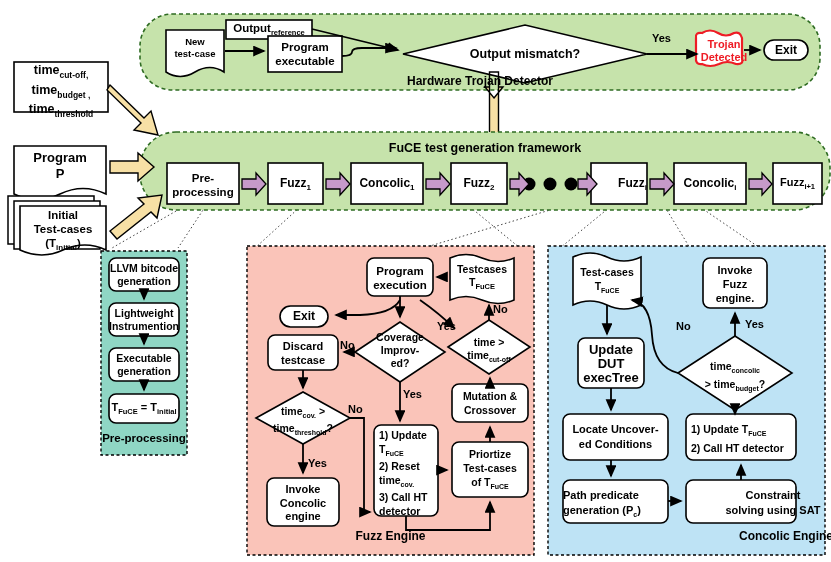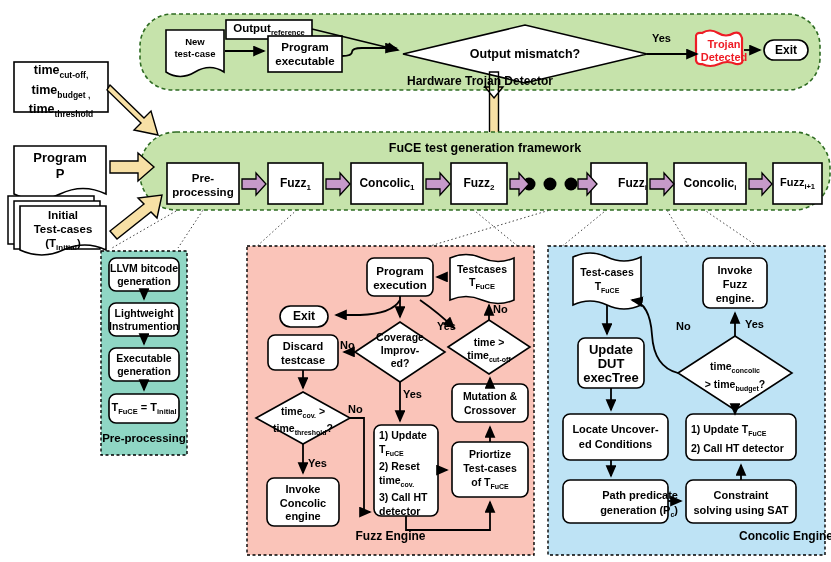--- a/index.html
+++ b/index.html
@@ -332,25 +332,25 @@
     <div><span>&gt; time</span><sub style="font-size:7px">budget</sub><span>?</span></div>
   </div>
   <div style="position:absolute;left:563px;top:422px;width:105px;text-align:center;font-size:11px;font-weight:bold;line-height:15px;">
     <div>Locate Uncover-</div>
     <div>ed Conditions</div>
   </div>
   <div style="position:absolute;left:691px;top:422px;width:102px;text-align:left;font-size:10.5px;font-weight:bold;line-height:15px;">
     <div><span>1) Update T</span><sub style="font-size:7px">FuCE</sub></div>
     <div>2) Call HT detector</div>
   </div>
-  <div style="position:absolute;left:563px;top:488px;width:115px;text-align:right;font-size:11px;font-weight:bold;line-height:15px;">
+  <div style="position:absolute;left:563px;top:488px;width:115px;text-align:left;font-size:11px;font-weight:bold;line-height:15px;">
     <div>Path predicate</div>
     <div><span>generation (P</span><sub style="font-size:7px">c</sub><span>)</span></div>
   </div>
-  <div style="position:absolute;left:686px;top:488px;width:110px;text-align:center;font-size:11px;font-weight:bold;line-height:15px;">
+  <div style="position:absolute;left:686px;top:488px;width:110px;text-align:center;font-size:11px;font-weight:bold;line-height:15px;padding-left:32px;">
     <div>Constraint</div>
     <div>solving using SAT</div>
   </div>
   <div class="nb" style="position:absolute;left:676px;top:320px;">No</div>
   <div class="nb" style="position:absolute;left:745px;top:318px;">Yes</div>
   <div style="position:absolute;left:548px;top:529px;width:285px;text-align:right;font-size:12px;font-weight:bold;">Concolic Engine</div>
 
 </div>
 </div>
 

